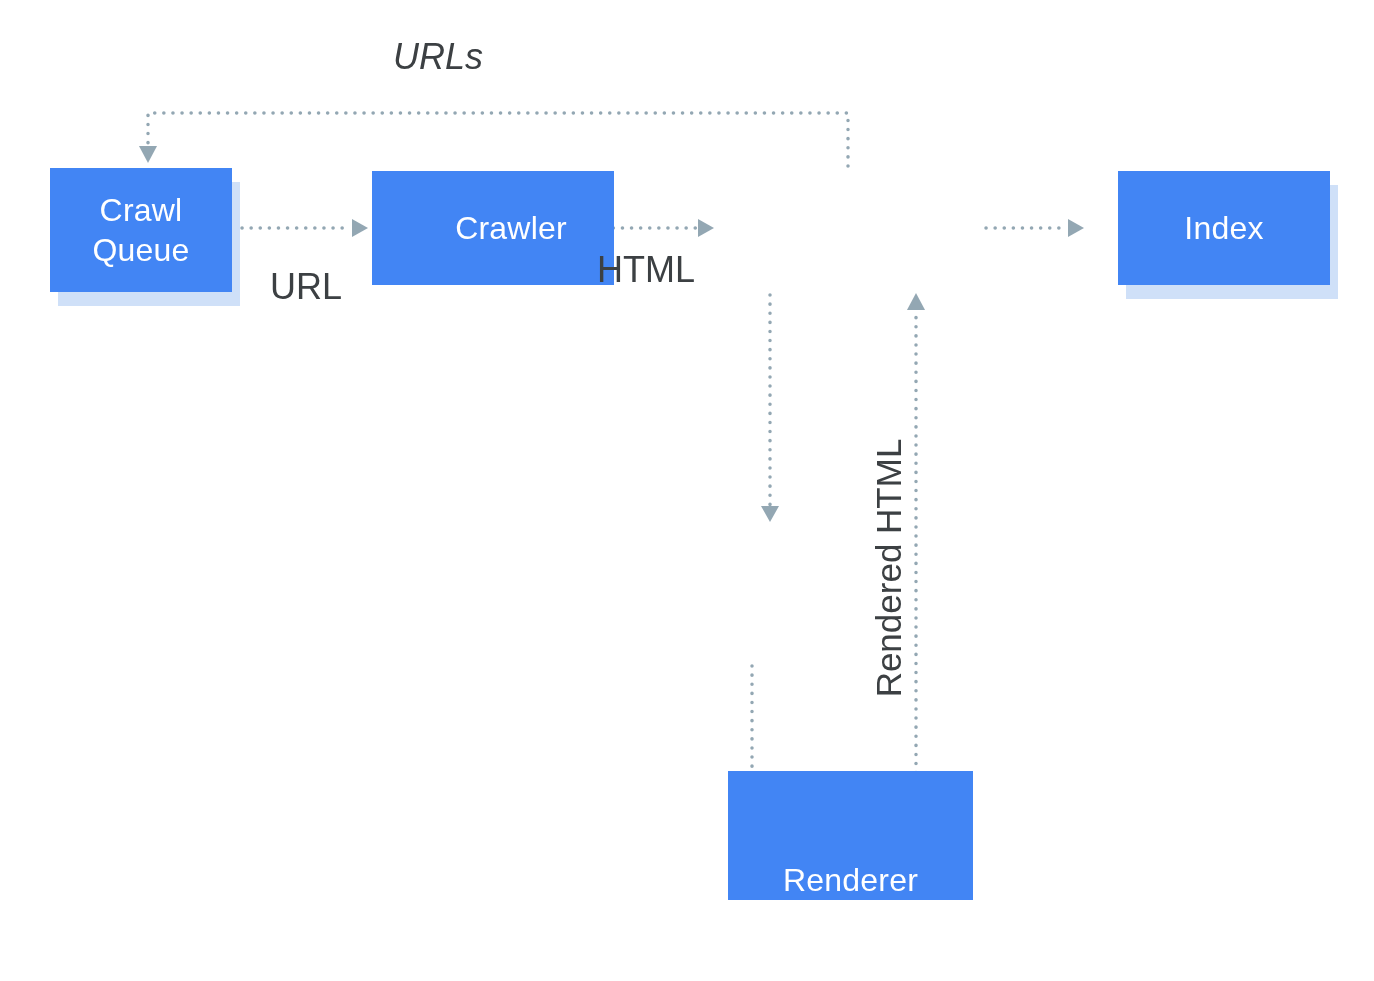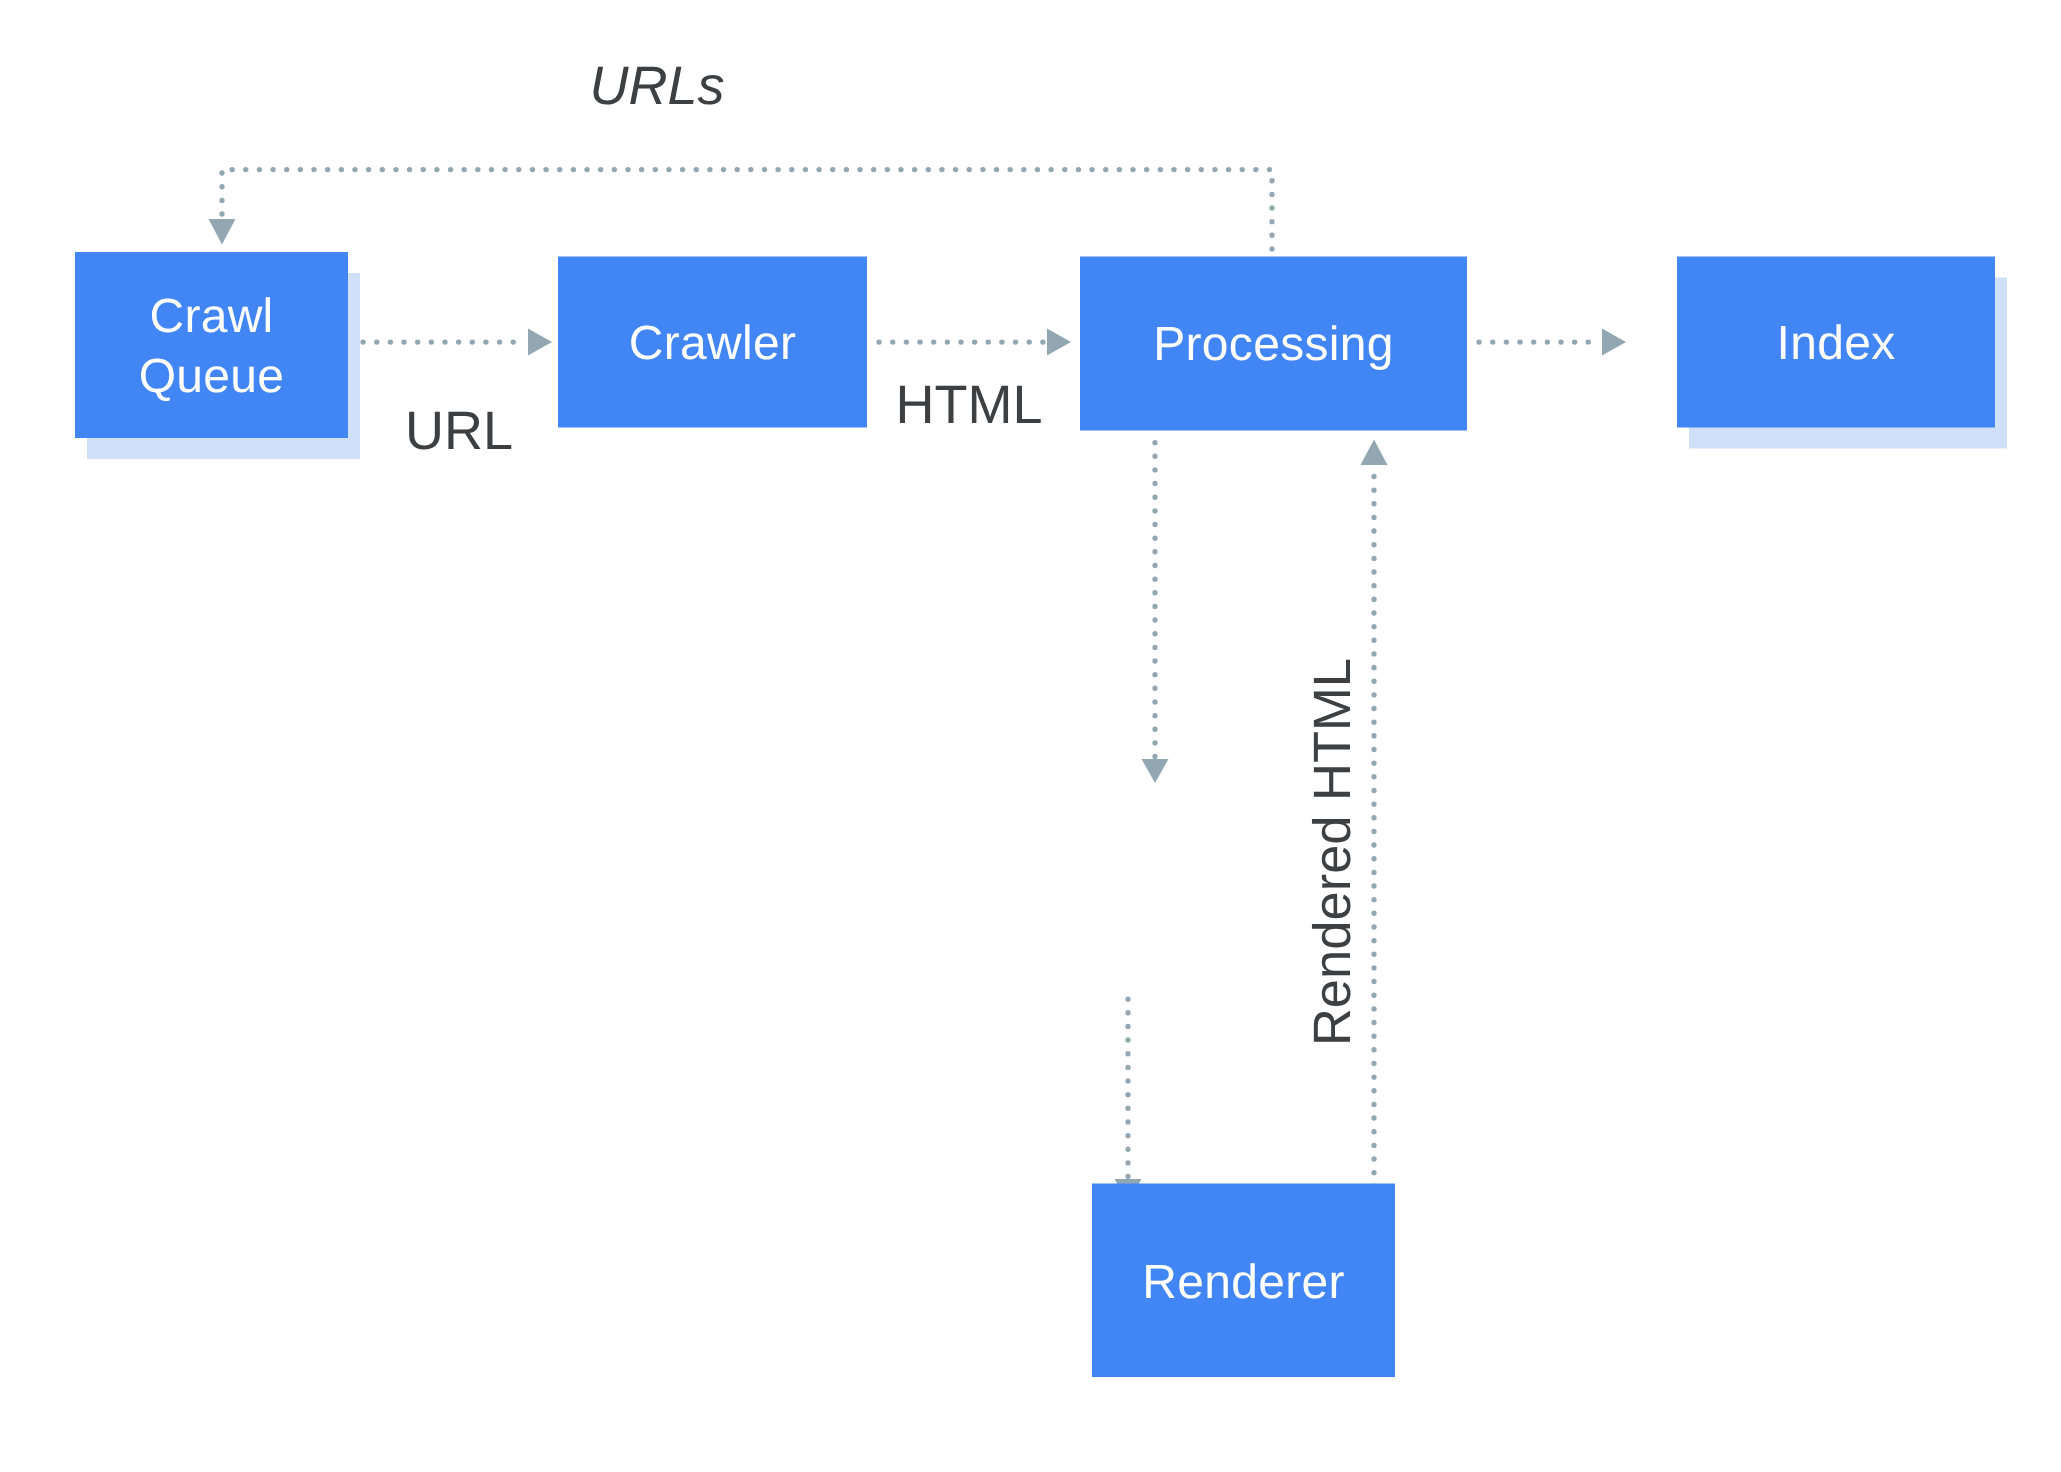--- a/index.html
+++ b/index.html
@@ -33,25 +33,25 @@
     text-align: center;
     font-size: 32px;
     font-weight: 500;
     line-height: 1.25;
     letter-spacing: 0.2px;
   }
   .node.shadowed {
     box-shadow: 8px 14px 0 #cfe0f8;
   }
   .node-crawl-queue   { left: 50px;   top: 168px; width: 182px; height: 124px; align-items: center; }
-  .node-crawler       { left: 372px;  top: 171px; width: 206px; height: 114px; }
+  .node-crawler       { left: 372px;  top: 171px; width: 206px; height: 114px; padding-left: 36px; }
   .node-processing    { left: 720px;  top: 171px; width: 258px; height: 116px; }
   .node-index         { left: 1090px; top: 171px; width: 212px; height: 114px; margin-left: 28px; }
   .node-render-queue  { left: 637px;  top: 525px; width: 198px; height: 133px; }
-  .node-renderer      { left: 728px;  top: 789px; width: 202px; height: 129px; }
+  .node-renderer      { left: 728px;  top: 771px; width: 245px; height: 129px; align-items: flex-end; }
   .node-label { display: inline-block; padding: 0 18px; }
 
   .edge-label {
     position: absolute;
     color: #3c4043;
     font-size: 36px;
     font-weight: 400;
     white-space: nowrap;
   }
   .label-urls { left: 393px; top: 36px; font-size: 36px; font-style: italic; }
@@ -98,23 +98,20 @@
   </svg>
 
   <div class="node node-crawl-queue shadowed">
     <span class="node-label">Crawl Queue</span>
   </div>
 
   <div class="node node-crawler">
     <span class="node-label">Crawler</span>
   </div>
 
-  <div class="node node-processing">
-    <span class="node-label">Processing</span>
-  </div>
 
   <div class="node node-index shadowed">
     <span class="node-label">Index</span>
   </div>
 
 
   <div class="node node-renderer">
     <span class="node-label">Renderer</span>
   </div>
 

